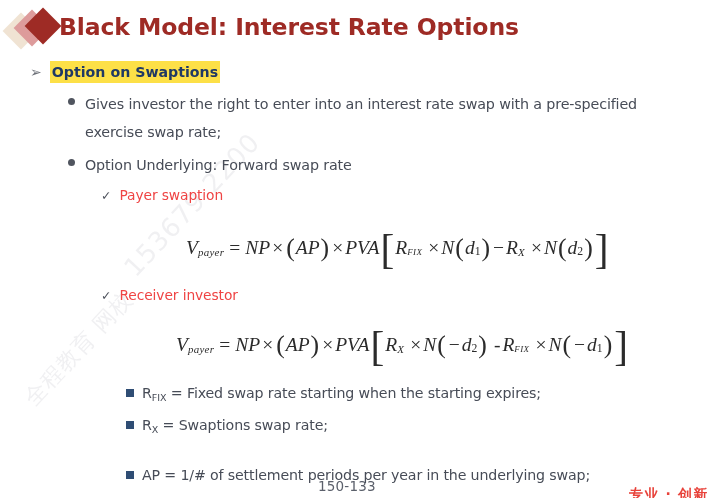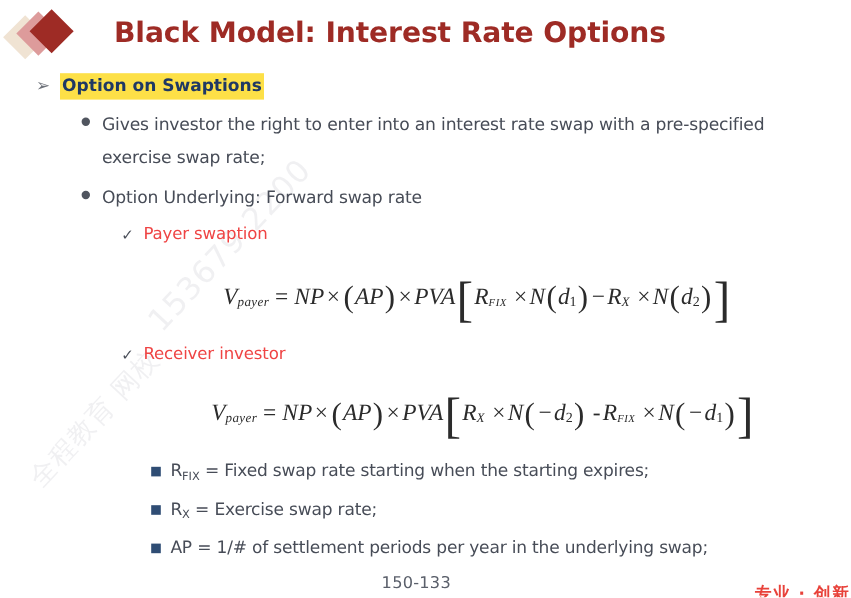--- a/index.html
+++ b/index.html
@@ -82,21 +82,20 @@
   .slide-title {
     position: absolute;
     left: 59px;
     top: 7px;
     font-family: "DejaVu Sans", sans-serif;
     font-size: 23.5px;
     font-weight: 700;
     color: #9e2b25;
     letter-spacing: -0.1px;
     white-space: nowrap;
-    margin-left: 36px;
   }
 
   
   .body {
     position: absolute;
     inset: 0;
     z-index: 2;
   }
 
   
@@ -180,21 +179,21 @@
   
   .lvl4 {
     position: absolute;
     left: 126px;
     display: flex;
     align-items: flex-start;
     gap: 8px;
   }
   .lvl4.s1 { top: 382px; }
   .lvl4.s2 { top: 414px; }
-  .lvl4.s3 { top: 446px; }
+  .lvl4.s3 { top: 464px; }
   .sq-bullet {
     flex: 0 0 auto;
     width: 8px;
     height: 8px;
     background: #2f4d74;
     margin-top: 7px;
   }
   .lvl4-text {
     font-family: "DejaVu Sans", sans-serif;
     font-size: 14.2px;
@@ -418,21 +417,21 @@
         <span class="brk">]</span>
     </div>
 
     <div class="lvl4 s1">
       <span class="sq-bullet"></span>
       <span class="lvl4-text"><span>R</span><sub>FIX</sub><span> = Fixed swap rate starting when the starting expires;</span></span>
     </div>
 
     <div class="lvl4 s2">
       <span class="sq-bullet"></span>
-      <span class="lvl4-text"><span>R</span><sub>X</sub><span> = Exercise swap rate;</span></span>
+      <span class="lvl4-text"><span>R</span><sub>X</sub><span> = Swaptions swap rate;</span></span>
     </div>
 
     <div class="lvl4 s3">
       <span class="sq-bullet"></span>
       <span class="lvl4-text"><span>AP</span><sub></sub><span> = 1/# of settlement periods per year in the underlying swap;</span></span>
     </div>
 
   </div>
 
   <div class="page-num">150-133</div>

